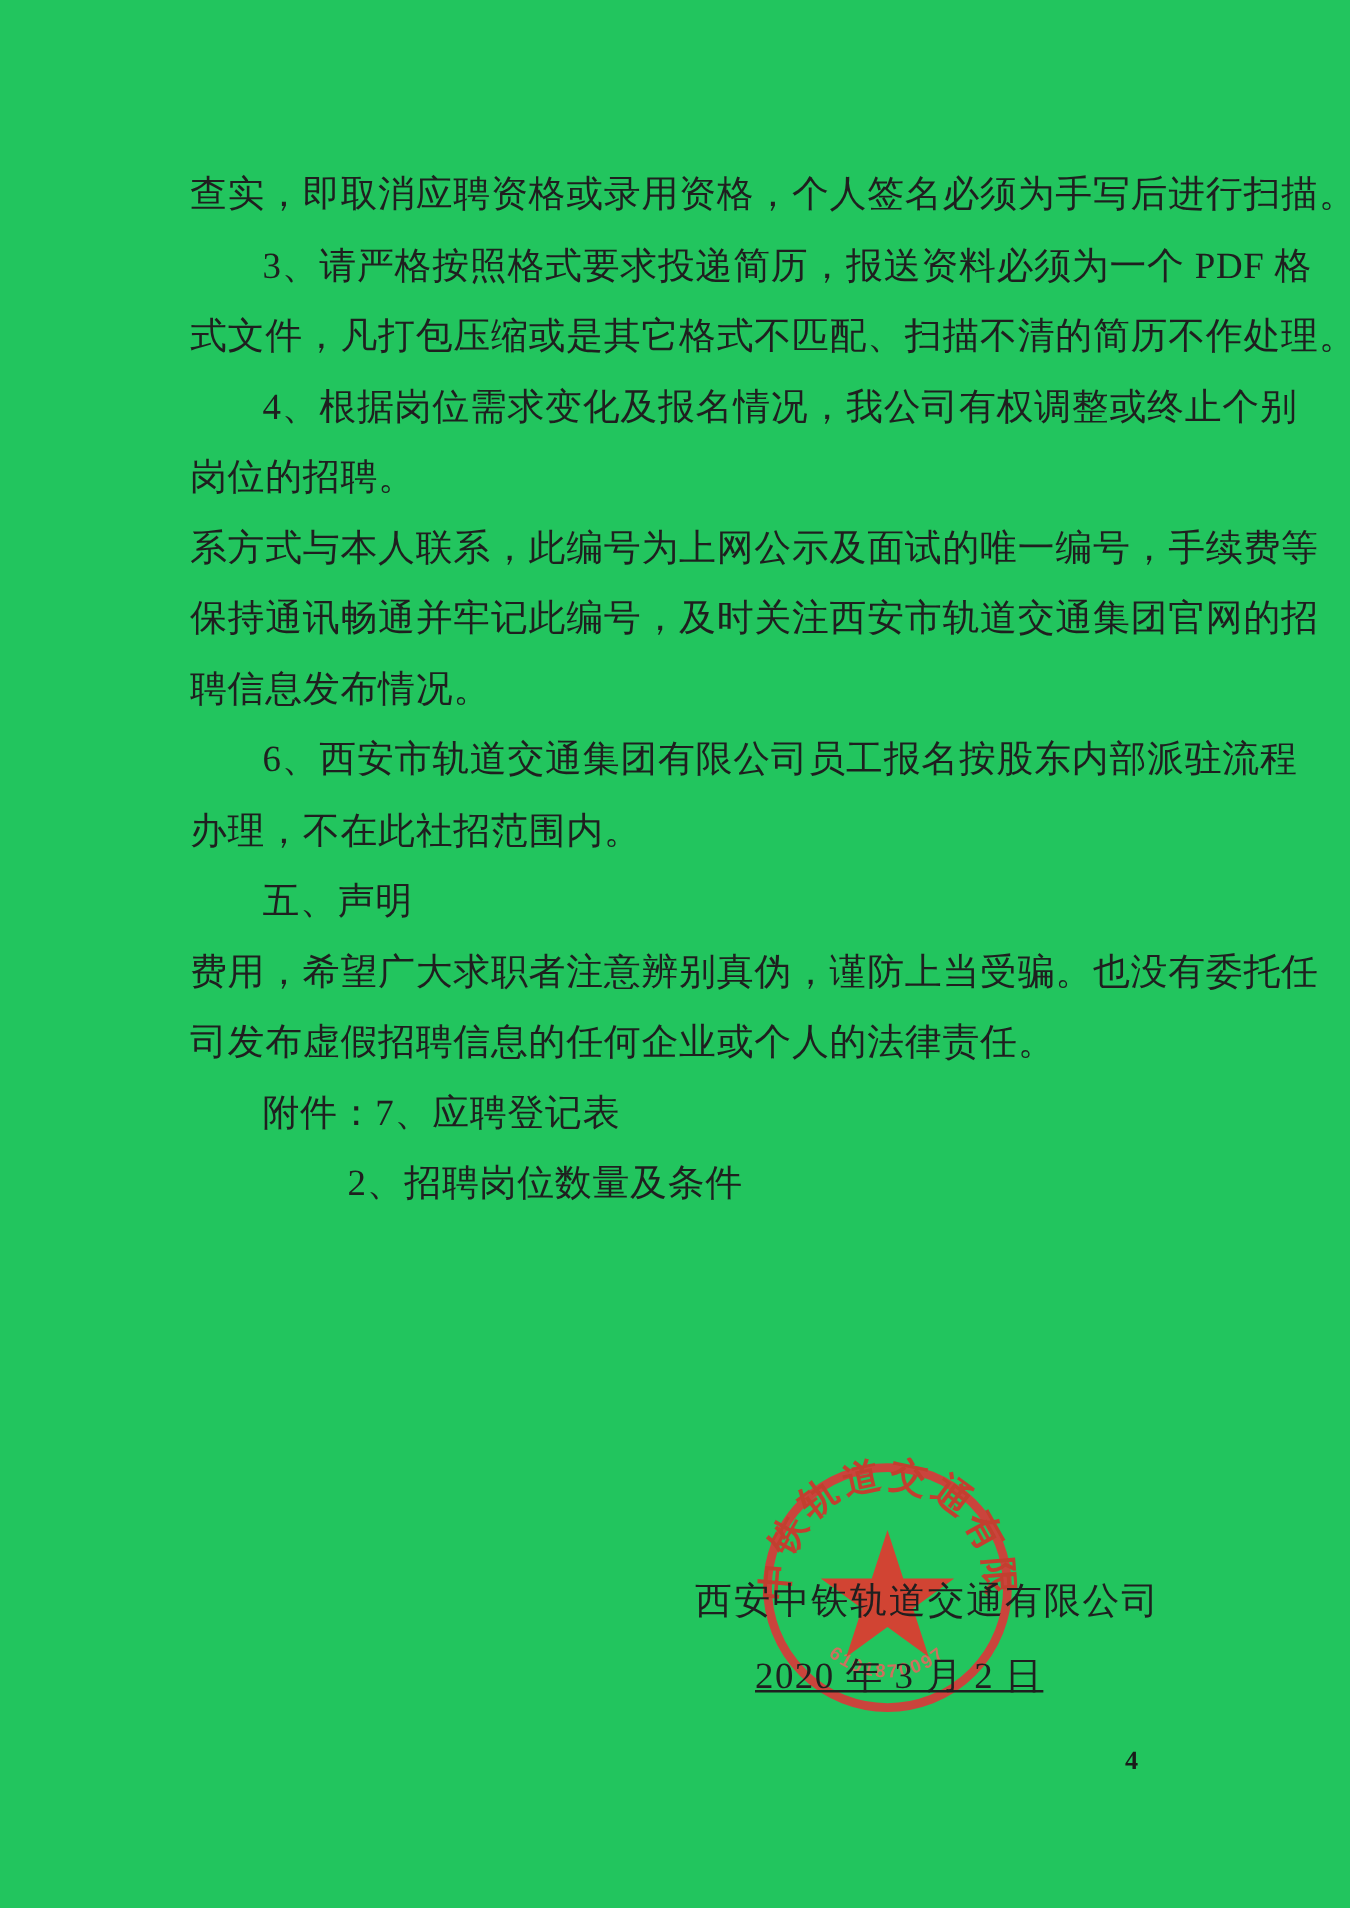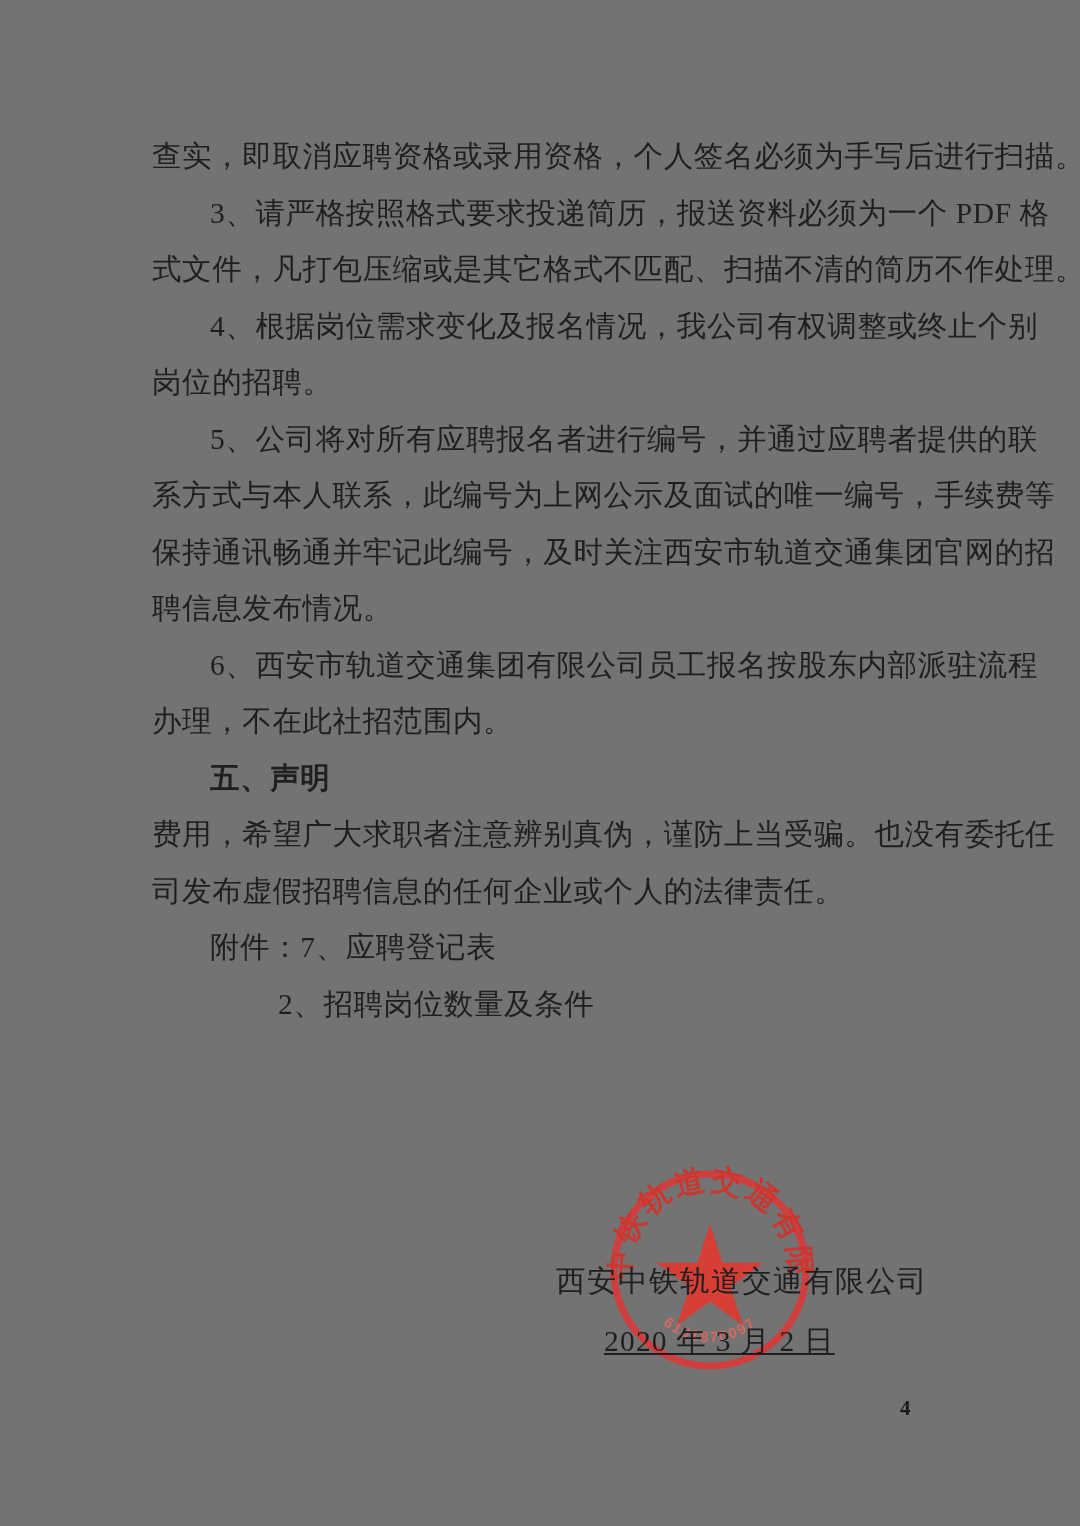--- a/index.html
+++ b/index.html
@@ -12,21 +12,21 @@
     height: 1526px;
     position: relative;
     overflow: hidden;
     font-family: "Liberation Serif", "DejaVu Serif", serif;
     color: #1a1a1a;
   }
 
   #page {
     position: absolute;
     inset: 0;
-    background: #737373;
+    background: #22c55e;
   }
 
   
   .body-text {
     position: absolute;
     left: 152px;
     top: 128px;
     width: 792px;
   }
 
@@ -40,21 +40,21 @@
   }
 
   .line.indent {
     text-indent: 58px;
   }
   .line.indent2 {
     text-indent: 126px;
   }
   .line.heading {
     text-indent: 58px;
-    font-weight: 700;
+    font-weight: 400;
   }
 
   
   .sign-block {
     position: absolute;
     left: 0;
     top: 1262px;
     width: 1080px;
   }
   .sign-company {
@@ -110,21 +110,20 @@
   <div class="body-text">
 
     <div class="line">查实，即取消应聘资格或录用资格，个人签名必须为手写后进行扫描。</div>
 
     <div class="line indent">3、请严格按照格式要求投递简历，报送资料必须为一个 PDF 格</div>
     <div class="line">式文件，凡打包压缩或是其它格式不匹配、扫描不清的简历不作处理。</div>
 
     <div class="line indent">4、根据岗位需求变化及报名情况，我公司有权调整或终止个别</div>
     <div class="line">岗位的招聘。</div>
 
-    <div class="line indent">5、公司将对所有应聘报名者进行编号，并通过应聘者提供的联</div>
     <div class="line">系方式与本人联系，此编号为上网公示及面试的唯一编号，手续费等</div>
     <div class="line">保持通讯畅通并牢记此编号，及时关注西安市轨道交通集团官网的招</div>
     <div class="line">聘信息发布情况。</div>
 
     <div class="line indent">6、西安市轨道交通集团有限公司员工报名按股东内部派驻流程</div>
     <div class="line">办理，不在此社招范围内。</div>
 
 
     <div class="line heading">五、声明</div>
 

